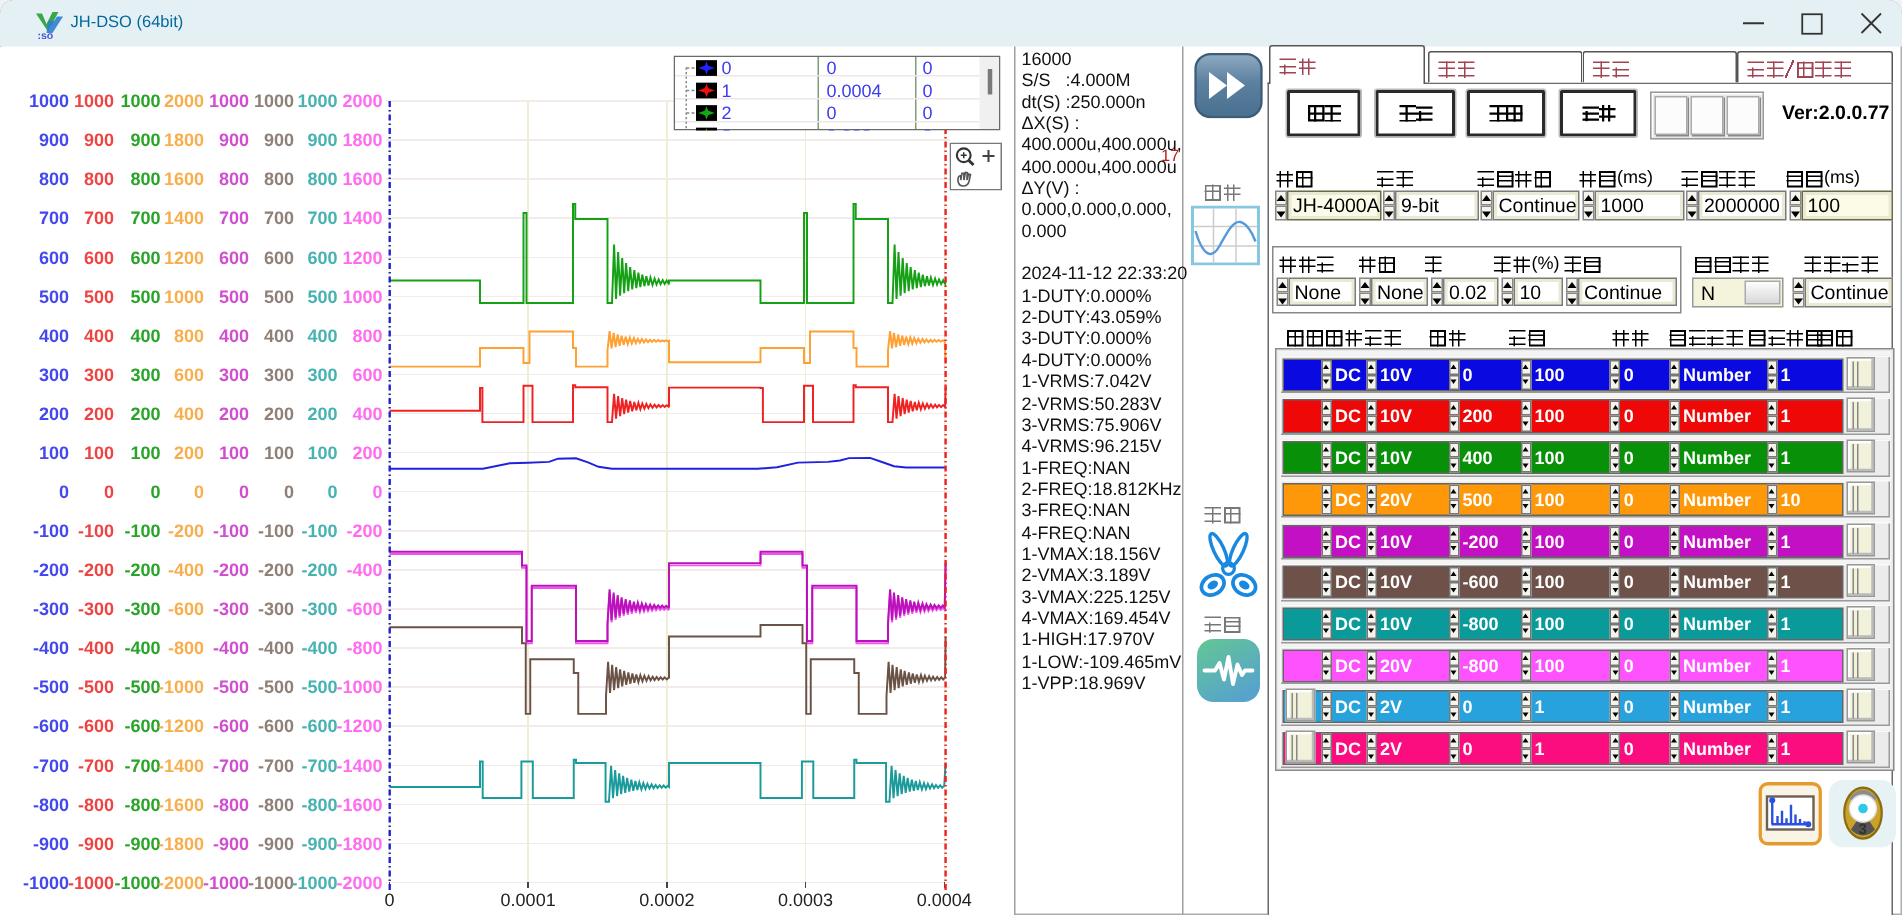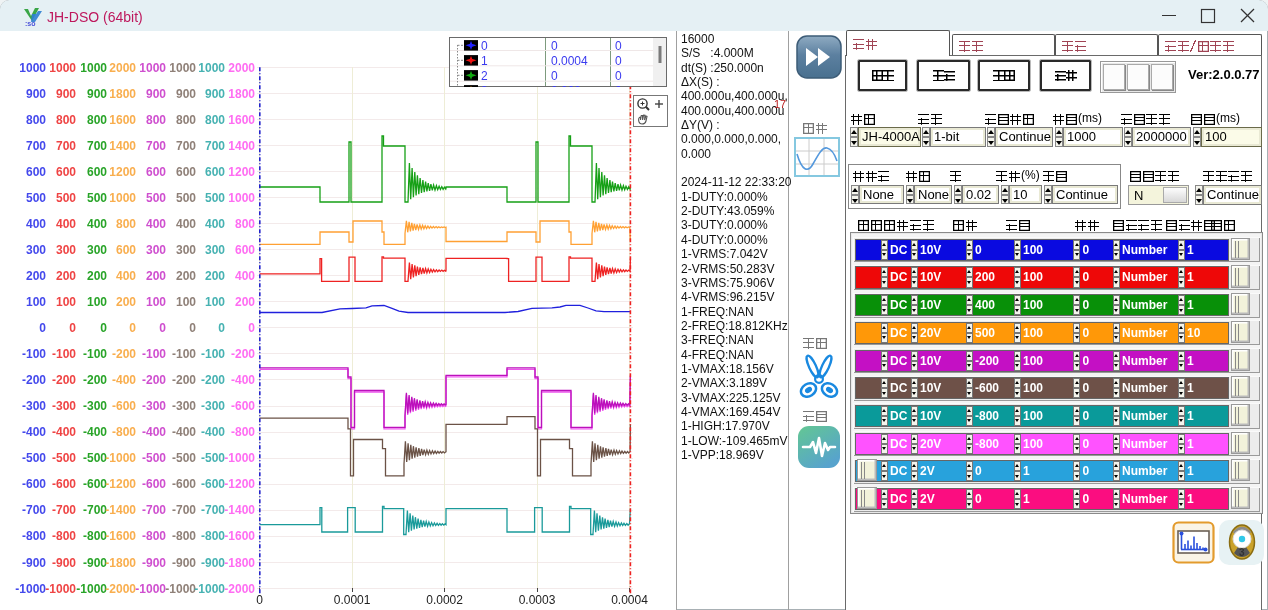--- a/index.html
+++ b/index.html
@@ -1,17 +1,17 @@
 <!DOCTYPE html>
 <html><head><meta charset="utf-8"><style>
 *{margin:0;padding:0;box-sizing:border-box}
 html,body{width:1268px;height:610px;overflow:hidden;background:#eff3f4;font-family:"Liberation Sans",sans-serif}
 .win{position:absolute;left:0;top:0;width:1268px;height:610px;border-radius:9px 9px 0 0;background:#fff;box-shadow:0 0 0 1px #a8b0b4 inset;overflow:hidden}
 .tbar{position:absolute;left:0;top:0;width:100%;height:31px;background:#e5f0f4;border-radius:9px 9px 0 0}
-.ttxt{position:absolute;left:47px;top:9px;font-size:14px;color:#be185d}
+.ttxt{position:absolute;left:47px;top:9px;font-size:11px;color:#0369a1}
 .abs{position:absolute}
 i{font-style:normal}
 </style></head><body>
 <div class="win">
 <div class="tbar"></div>
 
 <svg class="abs" style="left:22px;top:6px" width="22" height="22" viewBox="0 0 22 22">
 <path d="M2 3 L6 3 L9 10 L13 2 L17 2 L10 15 Z" fill="#3aa648"></path>
 <path d="M10 8 L14 8 L16 5 L20 5 L13 16 L9 16 Z" fill="#2e7fd2" opacity="0.9"></path>
 <text x="3" y="20" font-size="7" fill="#4b52d8" font-weight="bold">:so</text>
@@ -437,21 +437,21 @@
       </div>
       <div style="position:absolute;left:8px;top:0;width:63.0px;height:20px;background:#fbfbe8;border:1px solid #6a6a4a;box-shadow:inset 0 0 0 2px #e9e9d4;font-size:13px;font-weight:normal;color:#000;line-height:18px;padding-left:3px;overflow:hidden;white-space:nowrap">JH-4000A</div>
     </div>
 <div class="abs" style="left:922px;top:127px;width:64px;height:20px">
       <div style="position:absolute;left:0;top:0.0px;width:8px;height:10.0px;background:#f4f4ec;border:1px solid #888;display:flex;justify-content:center">
         <i style="width:0;height:0;border-left:3px solid transparent;border-right:3px solid transparent;border-bottom:4px solid #000;margin-top:2px"></i>
       </div>
       <div style="position:absolute;left:0;top:10.0px;width:8px;height:10.0px;background:#f4f4ec;border:1px solid #888;display:flex;justify-content:center">
         <i style="width:0;height:0;border-left:3px solid transparent;border-right:3px solid transparent;border-top:4px solid #000;margin-top:3px"></i>
       </div>
-      <div style="position:absolute;left:8px;top:0;width:56.0px;height:20px;background:#fff;border:1px solid #7a7a7a;box-shadow:inset 0 0 0 2px #e9e9d4;font-size:13px;font-weight:normal;color:#000;line-height:18px;padding-left:3px;overflow:hidden;white-space:nowrap">1-bit</div>
+      <div style="position:absolute;left:8px;top:0;width:56.0px;height:20px;background:#fff;border:1px solid #7a7a7a;box-shadow:inset 0 0 0 2px #e9e9d4;font-size:13px;font-weight:normal;color:#000;line-height:18px;padding-left:3px;overflow:hidden;white-space:nowrap">9-bit</div>
     </div>
 <div class="abs" style="left:987px;top:127px;width:66px;height:20px">
       <div style="position:absolute;left:0;top:0.0px;width:8px;height:10.0px;background:#f4f4ec;border:1px solid #888;display:flex;justify-content:center">
         <i style="width:0;height:0;border-left:3px solid transparent;border-right:3px solid transparent;border-bottom:4px solid #000;margin-top:2px"></i>
       </div>
       <div style="position:absolute;left:0;top:10.0px;width:8px;height:10.0px;background:#f4f4ec;border:1px solid #888;display:flex;justify-content:center">
         <i style="width:0;height:0;border-left:3px solid transparent;border-right:3px solid transparent;border-top:4px solid #000;margin-top:3px"></i>
       </div>
       <div style="position:absolute;left:8px;top:0;width:58.0px;height:20px;background:#fff;border:1px solid #7a7a7a;box-shadow:inset 0 0 0 2px #e9e9d4;font-size:13px;font-weight:normal;color:#000;line-height:18px;padding-left:3px;overflow:hidden;white-space:nowrap">Continue</div>
     </div>

